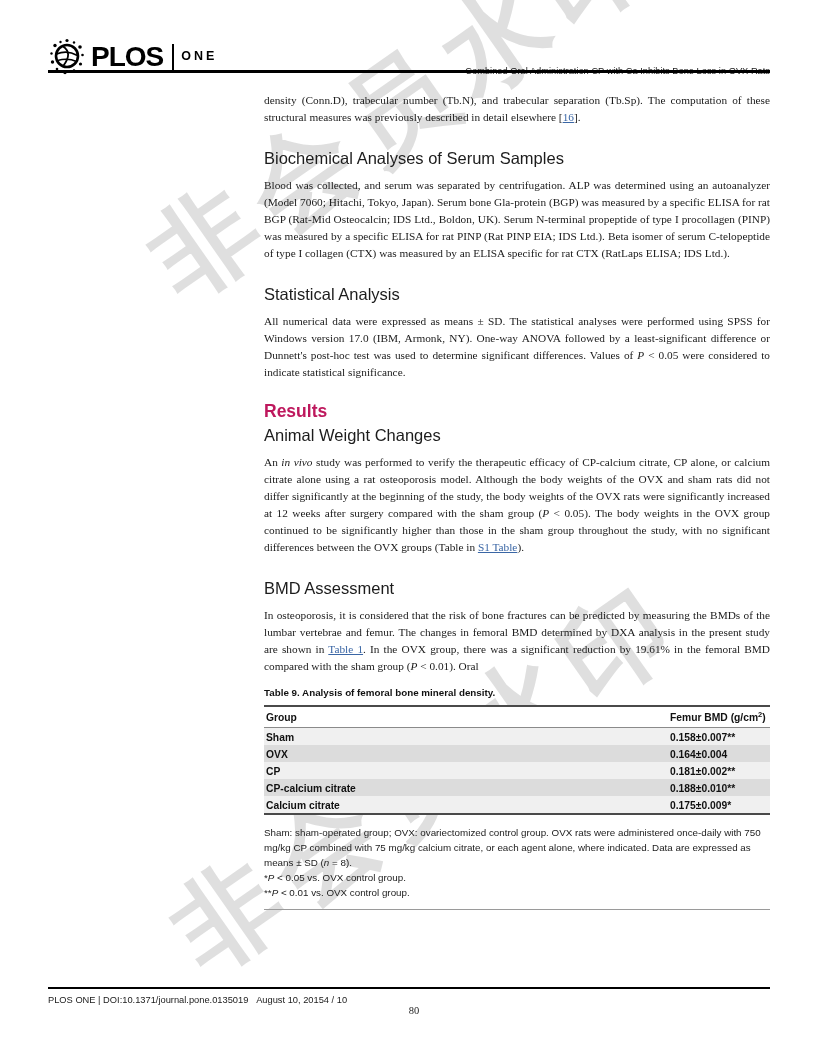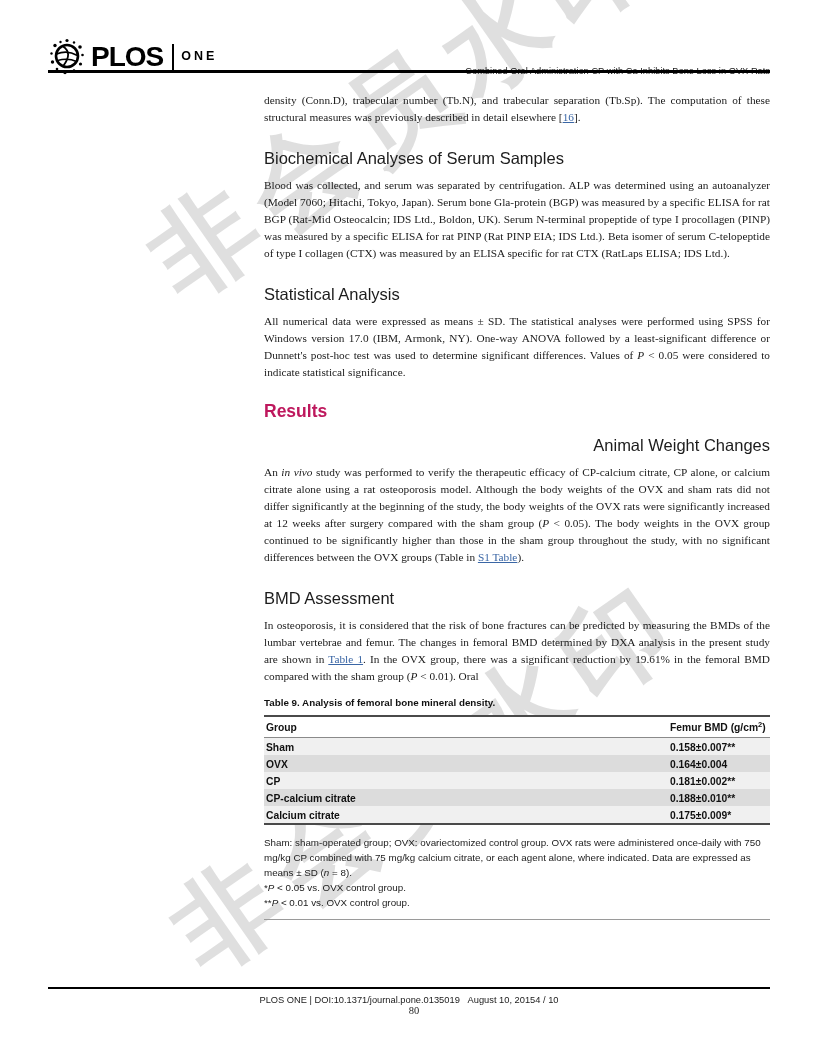--- a/index.html
+++ b/index.html
@@ -28,21 +28,21 @@
   .hdr-rule{position:absolute;left:48px;right:46px;top:70px;height:2.5px;background:#000;z-index:2;}
 
   
   .content{position:absolute;left:264px;top:92px;width:506px;z-index:1;}
   .content p{margin:0;font-size:11.3px;line-height:17px;text-align:justify;color:#1a1a1a;}
   .content p + h2{margin-top:22px;}
   h1.sec{font-family:"Liberation Sans",sans-serif;font-weight:bold;font-size:17.5px;
          color:#be185d;margin:20px 0 0 0;line-height:21px;}
   h2.sec{font-family:"Liberation Sans",sans-serif;font-weight:normal;font-size:16.5px;
          color:#1c1c1c;margin:22px 0 0 0;line-height:20px;}
-  h1.sec + h2.sec{margin-top:13px;text-align:right;}
+  h1.sec + h2.sec{margin-top:3px;}
   h2.sec + p{margin-top:9px !important;}
   .link{color:#3a66a5;text-decoration:underline;cursor:pointer;}
   sup{font-size:7.5px;line-height:0;}
 
   
   .tbl-caption{font-family:"Liberation Sans",sans-serif;font-weight:bold;font-size:9.8px;
                color:#111;margin-top:12px;}
   table.t1{border-collapse:collapse;width:506px;margin-top:7px;
            border-top:2px solid #4a4a4a;border-bottom:2px solid #4a4a4a;}
   table.t1 th{font-family:"Liberation Sans",sans-serif;font-weight:bold;font-size:10.3px;
@@ -55,21 +55,21 @@
 
   .footnotes{margin-top:10px;}
   .footnotes p{font-family:"Liberation Sans",sans-serif;font-size:9.8px;line-height:15px;
                text-align:left !important;color:#222;margin:0;}
   .fn-rule{margin-top:9px;width:506px;height:1px;background:#9a9a9a;}
   .tbl-doi{font-family:"Liberation Sans",sans-serif;font-size:8.8px;color:#333;margin-top:7px;}
 
   
   .ftr-rule{position:absolute;left:48px;right:46px;top:987px;height:2px;background:#000;z-index:2;}
   .ftr{position:absolute;left:48px;right:46px;top:995px;display:flex;
-       justify-content:center;font-family:"Liberation Sans",sans-serif;
+       justify-content:flex-start;font-family:"Liberation Sans",sans-serif;
        font-size:9.3px;color:#1a1a1a;z-index:2;}
   .page-num{position:absolute;left:12px;right:0;top:1005px;text-align:center;
             font-family:"Liberation Serif",serif;font-size:10.5px;color:#222;z-index:2;}
 </style>
 </head>
 <body>
 
 <div class="page">
 
   <div class="watermark wm1">非会员水印</div>

